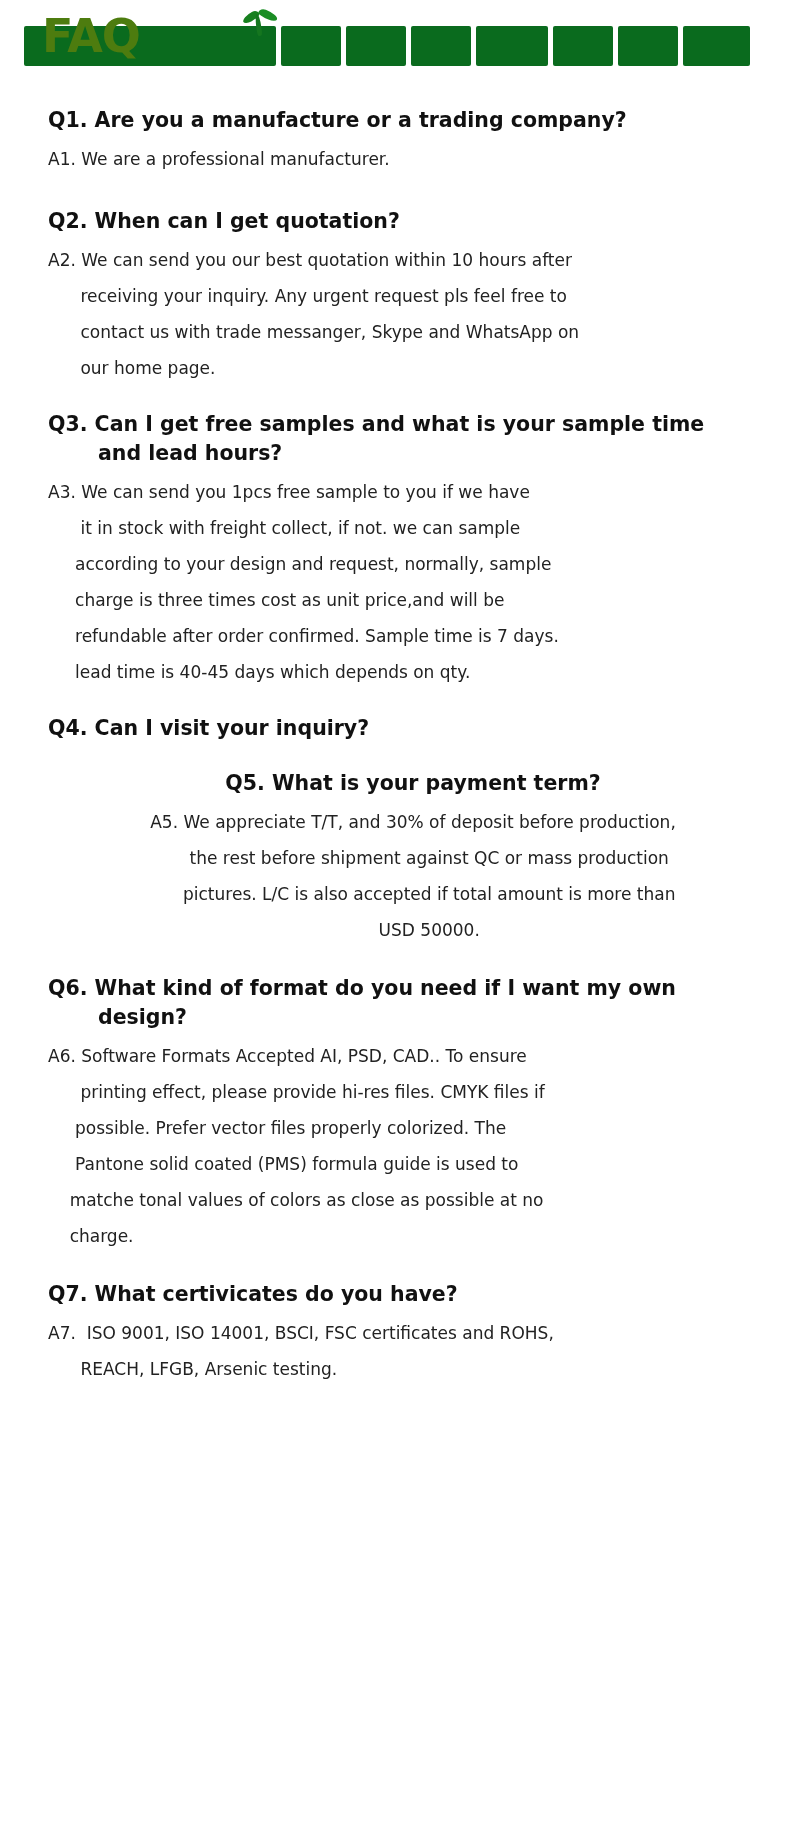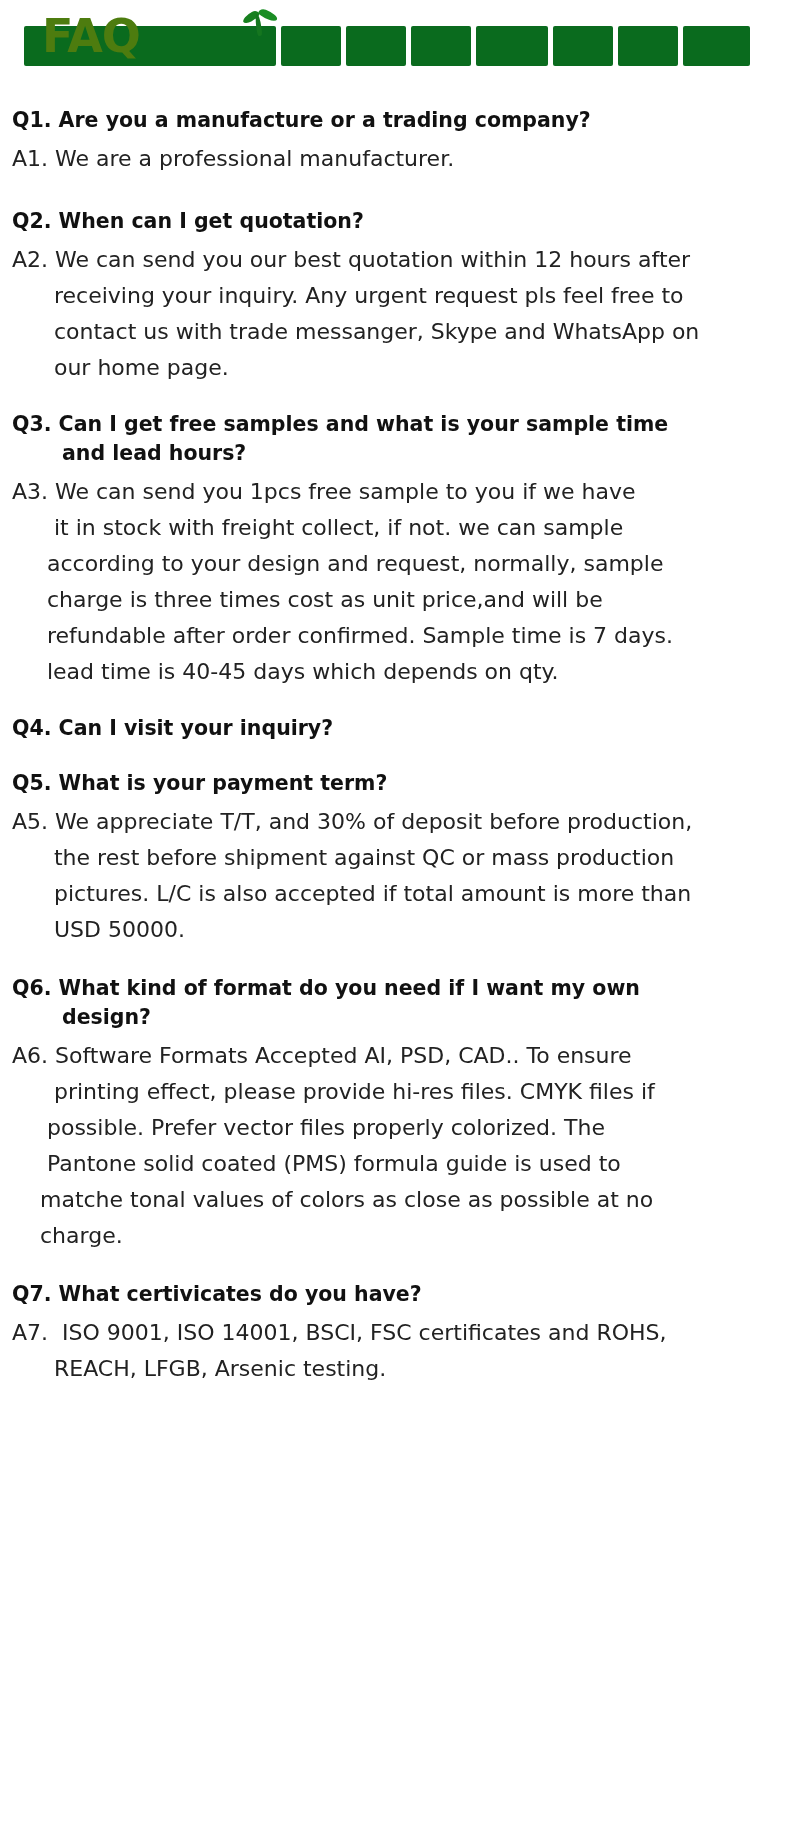--- a/index.html
+++ b/index.html
@@ -94,50 +94,51 @@
     font-size: 46px;
     letter-spacing: -1px;
     color: #4d7c0f;
     line-height: 52px;
     z-index: 3;
   }
 
   
   .faq-list {
     margin-top: 36px;
+    margin-left: 36px;
   }
   .faq-item {
     margin-bottom: 26px;
   }
   .q {
     font-family: "DejaVu Sans", sans-serif;
     font-weight: bold;
     font-size: 20.5px;
     line-height: 29px;
     color: #111111;
     margin: 0 0 6px 0;
     padding-left: 0;
     white-space: pre-wrap;
   }
   .a {
     font-family: "DejaVu Sans", sans-serif;
     font-weight: normal;
-    font-size: 22px;
+    font-size: 17px;
     line-height: 36px;
     color: #222222;
     margin: 0;
     white-space: pre-wrap;
   }
 
   
   .faq-item.i1 { margin-bottom: 30px; }
   .faq-item.i2 { margin-bottom: 24px; }
   .faq-item.i3 { margin-bottom: 24px; }
   .faq-item.i4 { margin-bottom: 26px; }
-  .faq-item.i5 { margin-bottom: 26px; }
+  .faq-item.i5 { margin-bottom: 26px; text-align: center; }
   .faq-item.i6 { margin-bottom: 26px; }
   .faq-item.i7 { margin-bottom: 10px; }
 </style>
 </head>
 <body>
 
 <div class="page">
 
   <div class="banner">
     <div class="bamboo">
@@ -160,21 +161,21 @@
 
   <div class="faq-list">
 
     <div class="faq-item i1">
       <p class="q">Q1. Are you a manufacture or a trading company?</p>
       <p class="a">A1. We are a professional manufacturer.</p>
     </div>
 
     <div class="faq-item i2">
       <p class="q">Q2. When can I get quotation?</p>
-      <p class="a">A2. We can send you our best quotation within 12 hours after
+      <p class="a">A2. We can send you our best quotation within 10 hours after
       receiving your inquiry. Any urgent request pls feel free to
       contact us with trade messanger, Skype and WhatsApp on
       our home page.</p>
     </div>
 
     <div class="faq-item i3">
       <p class="q">Q3. Can I get free samples and what is your sample time
        and lead hours?</p>
       <p class="a">A3. We can send you 1pcs free sample to you if we have
       it in stock with freight collect, if not. we can sample

